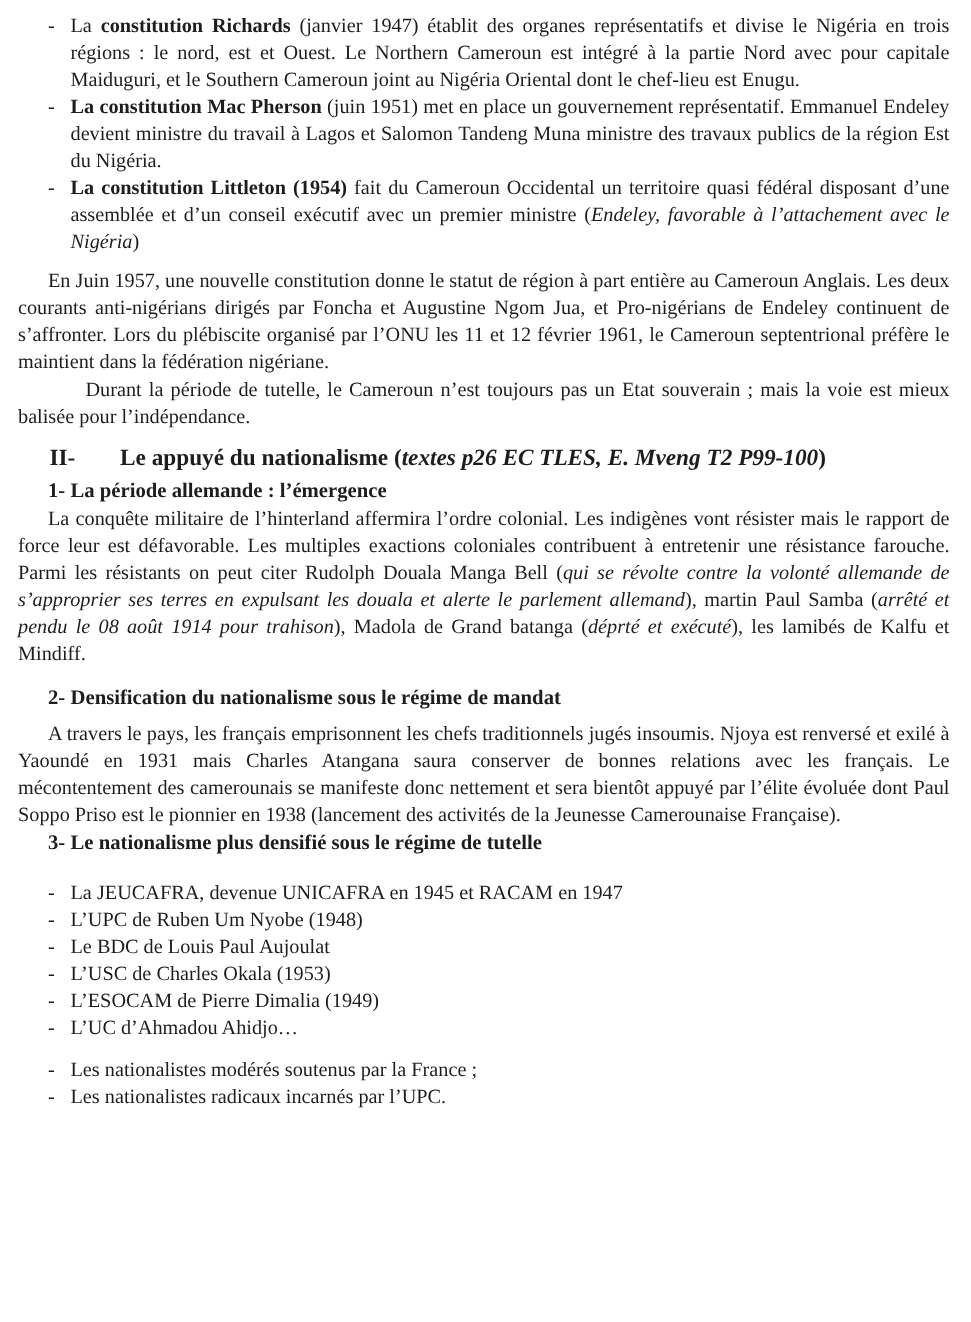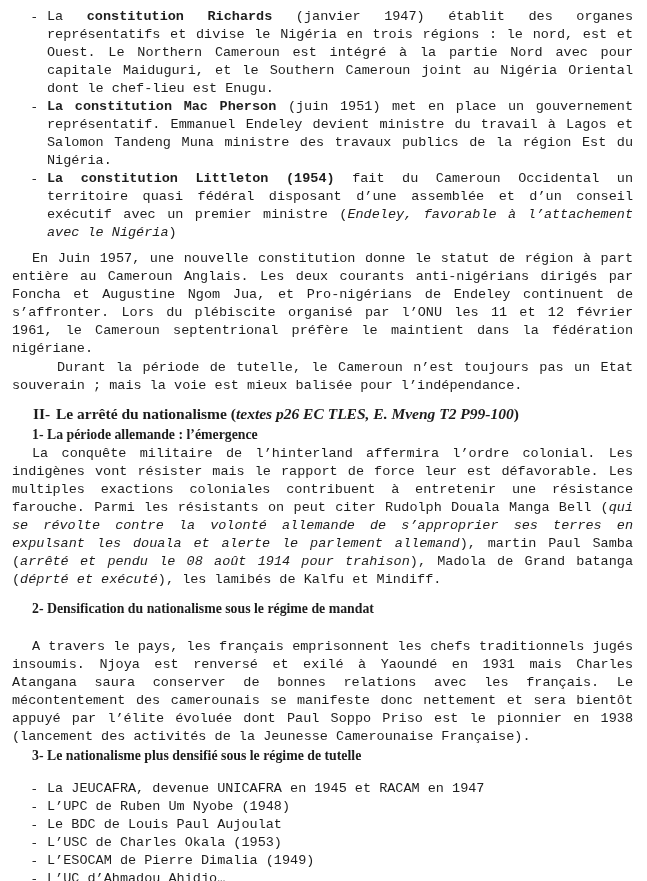--- a/index.html
+++ b/index.html
@@ -5,37 +5,37 @@
   * { margin:0; padding:0; box-sizing:border-box; }
   html, body { background:#ffffff; }
   body {
     width:647px; height:881px;
     font-family:"Liberation Serif", serif;
     font-size:13.5px; line-height:18px;
     color:#1d1d1d;
     overflow:hidden;
   }
   .page { width:647px; height:881px; padding:8px 14px 0 12px; background:#ffffff; }
-  p, .li-body { text-align:justify;font-family:Liberation Mono, monospace; }
+  p, .li-body { text-align:justify; }
   .dash-li { display:flex; }
   .dash { flex:0 0 15px; margin-left:20px; }
   .li-body { flex:1; }
   .indent { text-indent:20px; }
   .indent-big { text-indent:45px; }
   b { font-weight:bold; }
   i { font-style:italic; }
-  .h2 { display:flex; font-weight:bold; font-size:15.5px; line-height:20px; }
+  .h2 { display:flex; font-weight:bold; font-size:15.5px; line-height:20px;gap:24px; }
   .h2 .h2num { flex:0 0 44px; padding-left:21px; }
   .h2 .h2body { flex:1; }
   .h3 { display:flex; font-weight:bold; font-size:13.8px; }
   .h3 .h3num { flex:0 0 15px; margin-left:20px; }
   .h3 .h3body { flex:1; }
   .mt2{margin-top:2px} .mt5{margin-top:1px} .mt7{margin-top:8px}
   .mt9{margin-top:9px} .mt10{margin-top:10px} .mt11{margin-top:11px}
-  .mt14{margin-top:20px} .mt15{margin-top:15px}
+  .mt14{margin-top:6px} .mt15{margin-top:15px}
 </style>
 </head>
 <body>
 
 <main class="page">
 
   <section>
     <div class="dash-li">
       <span class="dash">-</span>
       <p class="li-body"><span>La </span><b>constitution Richards</b><span> (janvier 1947) établit des organes représentatifs et divise le Nigéria en trois régions : le nord, est et Ouest. Le Northern Cameroun est intégré à la partie Nord avec pour capitale Maiduguri, et le Southern Cameroun joint au Nigéria Oriental dont le chef-lieu est Enugu.</span></p>
@@ -49,21 +49,21 @@
       <p class="li-body"><b>La constitution Littleton (1954)</b><span> fait du Cameroun Occidental un territoire quasi fédéral disposant d’une assemblée et d’un conseil exécutif avec un premier ministre (</span><i>Endeley, favorable à l’attachement avec le Nigéria</i><span>)</span></p>
     </div>
   </section>
 
   <p class="indent mt7">En Juin 1957, une nouvelle constitution donne le statut de région à part entière au Cameroun Anglais. Les deux courants anti-nigérians dirigés par Foncha et Augustine Ngom Jua,  et Pro-nigérians de Endeley continuent de s’affronter. Lors du plébiscite organisé par l’ONU les 11 et 12 février 1961, le Cameroun septentrional préfère le maintient dans la fédération nigériane.</p>
 
   <p class="indent-big mt5">Durant la période de tutelle, le Cameroun n’est toujours pas un Etat souverain ; mais la voie est mieux balisée pour l’indépendance.</p>
 
   <div class="h2 mt9">
     <span class="h2num">II-</span>
-    <span class="h2body"><span>Le arrêté du nationalisme (</span><i>textes p26 EC TLES, E. Mveng T2 P99-100</i><span>)</span></span>
+    <span class="h2body"><span>Le appuyé du nationalisme (</span><i>textes p26 EC TLES, E. Mveng T2 P99-100</i><span>)</span></span>
   </div>
 
   <div class="h3 mt2">
     <span class="h3num">1-</span>
     <span class="h3body">La période allemande : l’émergence</span>
   </div>
 
   <p class="indent mt5"><span>La conquête militaire de l’hinterland affermira l’ordre colonial. Les indigènes vont résister mais le rapport de force leur est défavorable. Les multiples exactions coloniales contribuent à entretenir une résistance farouche. Parmi les résistants on peut citer Rudolph Douala Manga Bell (</span><i>qui se révolte contre la volonté allemande de s’approprier ses terres en expulsant les douala et alerte le parlement allemand</i><span>), martin Paul Samba (</span><i>arrêté et pendu le 08 août 1914 pour trahison</i><span>), Madola de Grand batanga (</span><i>déprté et exécuté</i><span>), les lamibés de Kalfu et Mindiff.</span></p>
 
   <div class="h3 mt11">

